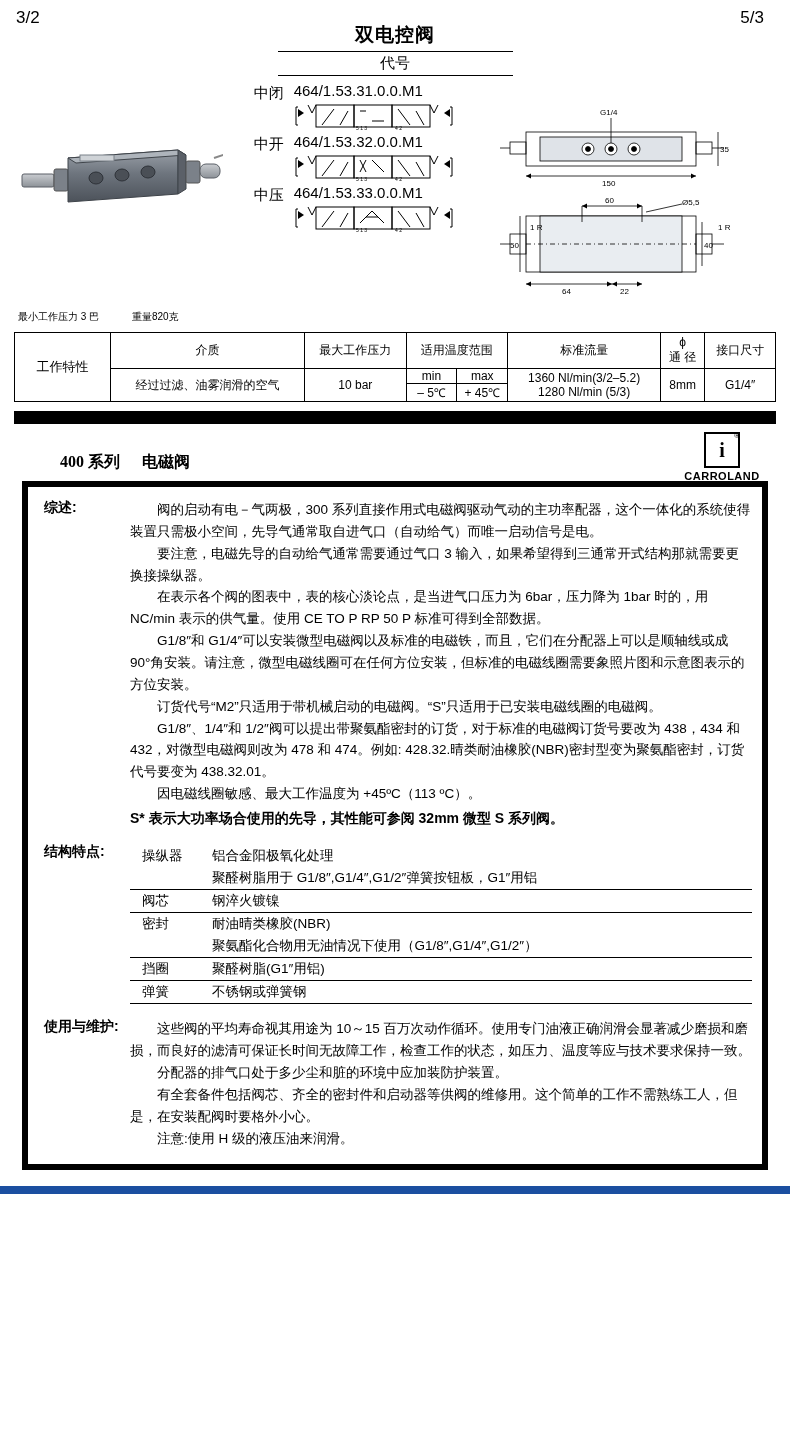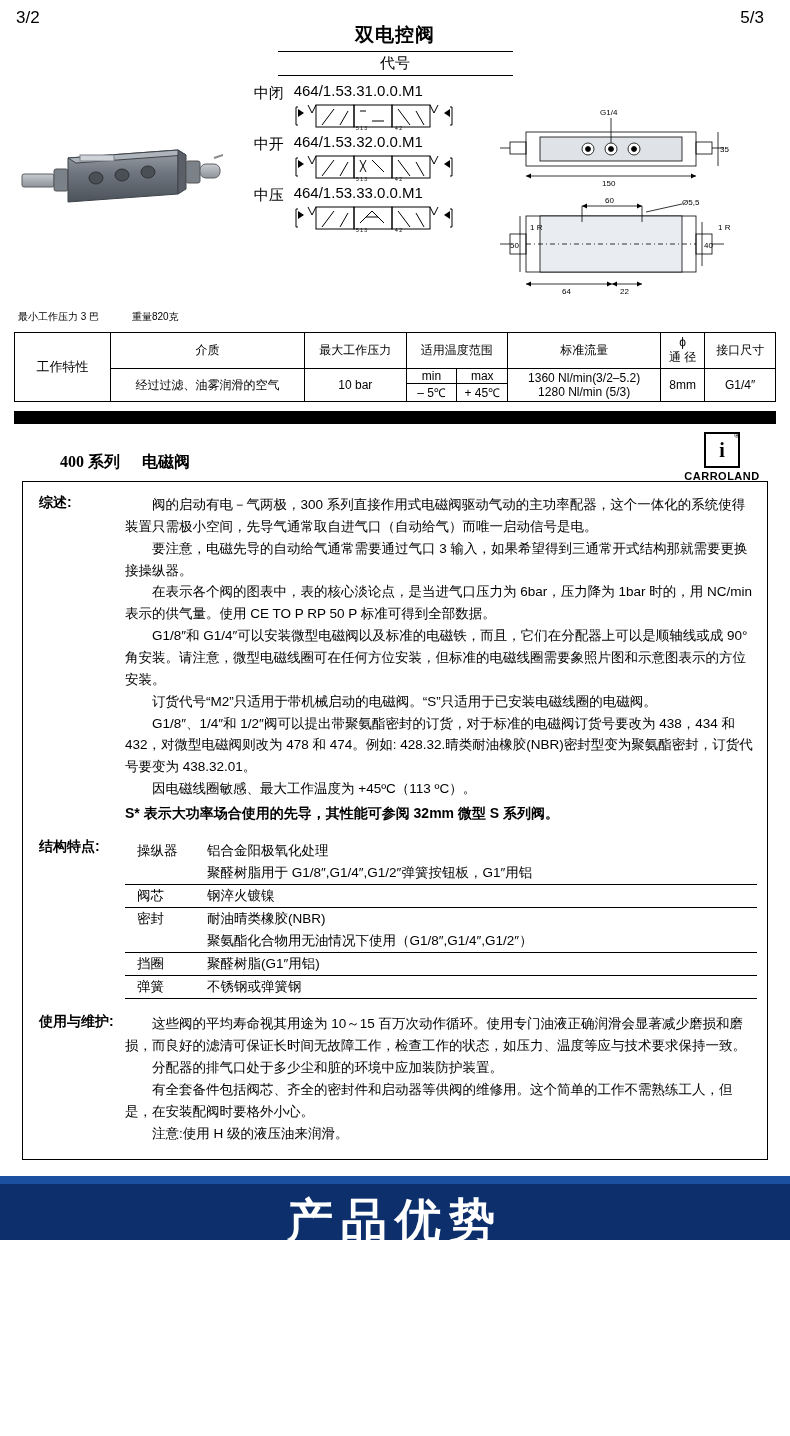--- a/index.html
+++ b/index.html
@@ -51,21 +51,21 @@
   .lower { padding: 10px 22px 0 22px; position:relative; }
   .brandbox { position:absolute; right:24px; top:8px; width:88px; text-align:center; }
   .brandbox .sq { width:36px; height:36px; border:2px solid #000; margin:0 auto; position:relative; background:#fff; }
   .brandbox .sq .i { position:absolute; left:50%; top:5px; transform:translateX(-50%); font-weight:bold; font-size:20px; font-family:"Liberation Serif", serif; }
   .brandbox .nm { font-size:11px; letter-spacing:0.5px; margin-top:2px; font-weight:bold; }
   .brandbox .reg { position:absolute; right:-2px; top:-3px; font-size:8px; }
 
   .series-title { font-size:16px; font-weight:bold; font-family:"Liberation Serif", serif; margin: 18px 0 8px 38px; }
   .series-title .sp { display:inline-block; width:22px; }
 
-  .doc-box { border:1px solid #000000; padding: 12px 10px 14px 10px; }
+  .doc-box { border:6px solid #000000; padding: 12px 10px 14px 10px; }
   .sec { display:flex; align-items:flex-start; }
   .sec-label { width:92px; font-weight:bold; font-size:14px; flex:none; padding-left:6px; }
   .sec-body { flex:1; }
   p.para { margin:0 0 0 0; text-indent:2em; line-height:1.62; font-size:13.5px; }
   .bold-note { font-weight:bold; font-size:14px; margin-top:2px; line-height:1.6; }
 
   .feat-table { width:100%; border-collapse:collapse; margin-top:2px; font-size:13.5px; }
   .feat-table td { padding:2px 4px; vertical-align:top; }
   .feat-table td.k { width:78px; padding-left:12px; }
   .feat-table tr.br td { border-bottom:1px solid #000; }
@@ -403,18 +403,15 @@
           <p class="para">有全套备件包括阀芯、齐全的密封件和启动器等供阀的维修用。这个简单的工作不需熟练工人，但是，在安装配阀时要格外小心。</p>
           <p class="para">注意:使用 H 级的液压油来润滑。</p>
         </div>
       </div>
 
     </div>
   </div>
 
   <div class="bottom-banner">
     <div class="bb-blue"></div>
-    <div class="bb-body">
-      <div class="bb-text">产品优势</div>
-    </div>
   </div>
 
 </div>
 
 </body></html>

